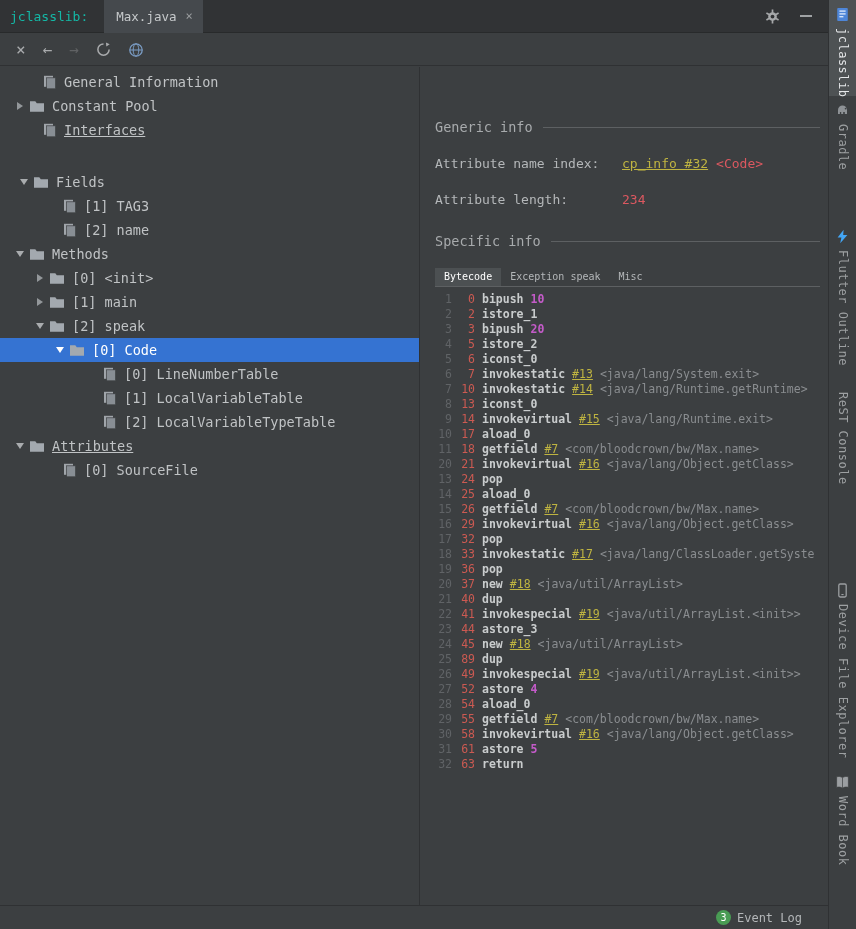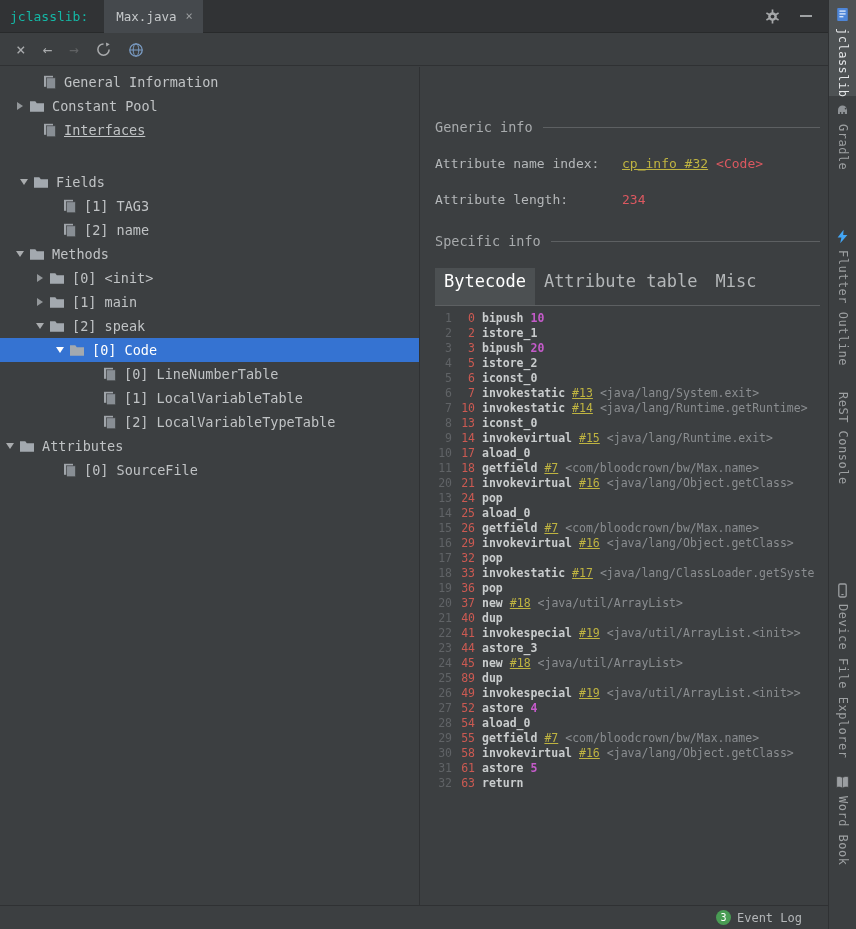--- a/index.html
+++ b/index.html
@@ -37,21 +37,21 @@
   .section-header{display:flex;align-items:center;}
   .section-header.specific{margin-top:26px;}
   .section-title{font-size:13.5px;color:#a8abad;}
   .rule{flex:1;height:1px;background:#5d6062;margin-left:10px;}
   .info-row{margin-top:21px;font-size:13px;}
   .info-label{display:inline-block;width:187px;color:#b4b7b9;}
   .cp-link{color:var(--link-yellow);text-decoration:underline;cursor:pointer;}
   .pink{color:var(--value-red);margin-left:8px;}
   .red{color:var(--value-red);}
   .tabs{margin-top:19px;display:flex;border-bottom:1px solid #5d6062;}
-  .tab{padding:3px 9px 14px;font-size:17px;color:#b4b7b9;cursor:pointer;white-space:nowrap;}
+  .tab{padding:3px 9px 4px;font-size:10px;color:#b4b7b9;cursor:pointer;white-space:nowrap;}
   .tab.active{background:#4c5052;color:#fff;}
   .code{margin-top:5px;font-size:11.5px;line-height:15px;white-space:nowrap;overflow:hidden;height:618px;}
   .code-line{height:15px;}
   .ln{display:inline-block;width:17px;text-align:right;color:#606366;margin-right:9px;}
   .off{display:inline-block;min-width:14px;text-align:right;color:var(--offset-red);margin-right:7px;}
   .mn{color:#c9cccd;font-weight:bold;}
   .imm{color:var(--operand-magenta);font-weight:bold;margin-left:7px;}
   .ref{color:var(--link-yellow);text-decoration:underline;margin-left:7px;cursor:pointer;}
   .cm{color:var(--comment-gray);margin-left:7px;}
   .hscroll{position:absolute;left:38px;bottom:18px;width:277px;height:7px;border-radius:4px;background:#5c5e60;cursor:pointer;}
@@ -249,21 +249,21 @@
         <span class="tw leaf"></span>
         <span class="leafpad"></span>
         <span class="ticon">
           <svg width="14" height="14" viewBox="0 0 14 14">
             <rect x="1" y="0.8" width="9" height="11" fill="#a0a5aa"></rect>
             <rect x="3.6" y="2.8" width="9" height="11" fill="#888e94" stroke="#3c3f41" stroke-width="0.7"></rect>
           </svg>
         </span>
         <span class="tlabel">[2] LocalVariableTypeTable</span>
       </div>
-      <div class="tree-row" style="padding-left: 0;">
+      <div class="tree-row" style="padding-left: 10px; text-decoration: underline;">
         <span class="tw expanded"></span>
         <span class="ticon">
           <svg width="16" height="13" viewBox="0 0 16 13">
             <path d="M1 1.2 h5.3 l1.5 2 H15 v8.6 H1 z" fill="#a3a9af"></path>
           </svg>
         </span>
         <span class="tlabel">Attributes</span>
       </div>
       <div class="tree-row" style="padding-left: 30px;">
         <span class="tw leaf"></span>
@@ -291,21 +291,21 @@
       <span class="info-label">Attribute length:</span><span class="red">234</span>
     </div>
 
     <div class="section-header specific">
       <span class="section-title">Specific info</span>
       <span class="rule"></span>
     </div>
 
     <div class="tabs" id="tabs">
         <span class="tab active">Bytecode</span>
-        <span class="tab">Attribute table</span>
+        <span class="tab">Exception speak</span>
         <span class="tab">Misc</span>
       </div>
     <div class="code" id="code">
         <div class="code-line"><span class="ln">1</span><span class="off">0</span><span class="mn">bipush</span><span class="imm">10</span></div>
         <div class="code-line"><span class="ln">2</span><span class="off">2</span><span class="mn">istore_1</span></div>
         <div class="code-line"><span class="ln">3</span><span class="off">3</span><span class="mn">bipush</span><span class="imm">20</span></div>
         <div class="code-line"><span class="ln">4</span><span class="off">5</span><span class="mn">istore_2</span></div>
         <div class="code-line"><span class="ln">5</span><span class="off">6</span><span class="mn">iconst_0</span></div>
         <div class="code-line"><span class="ln">6</span><span class="off">7</span><span class="mn">invokestatic</span><span class="ref">#13</span><span class="cm">&lt;java/lang/System.exit&gt;</span></div>
         <div class="code-line"><span class="ln">7</span><span class="off">10</span><span class="mn">invokestatic</span><span class="ref">#14</span><span class="cm">&lt;java/lang/Runtime.getRuntime&gt;</span></div>

